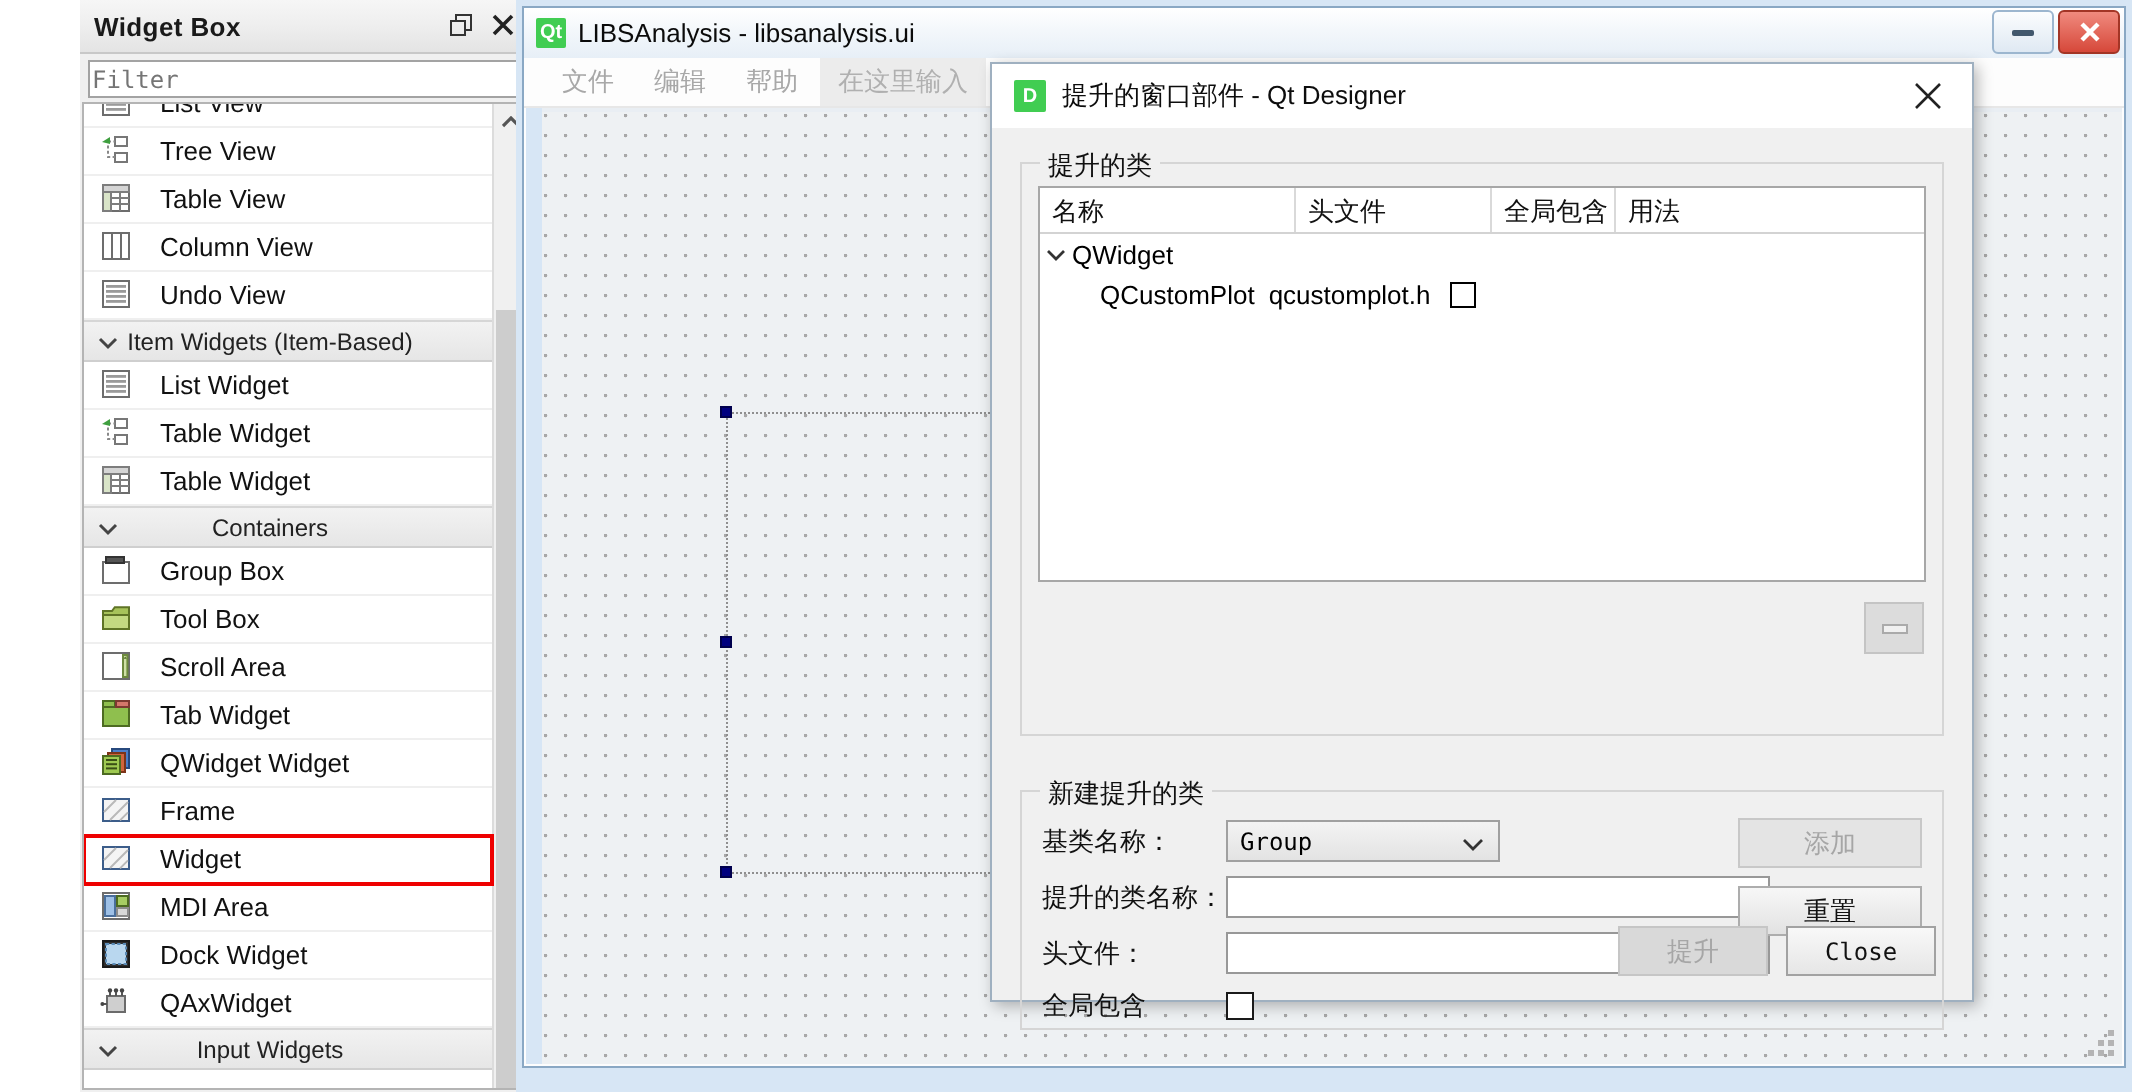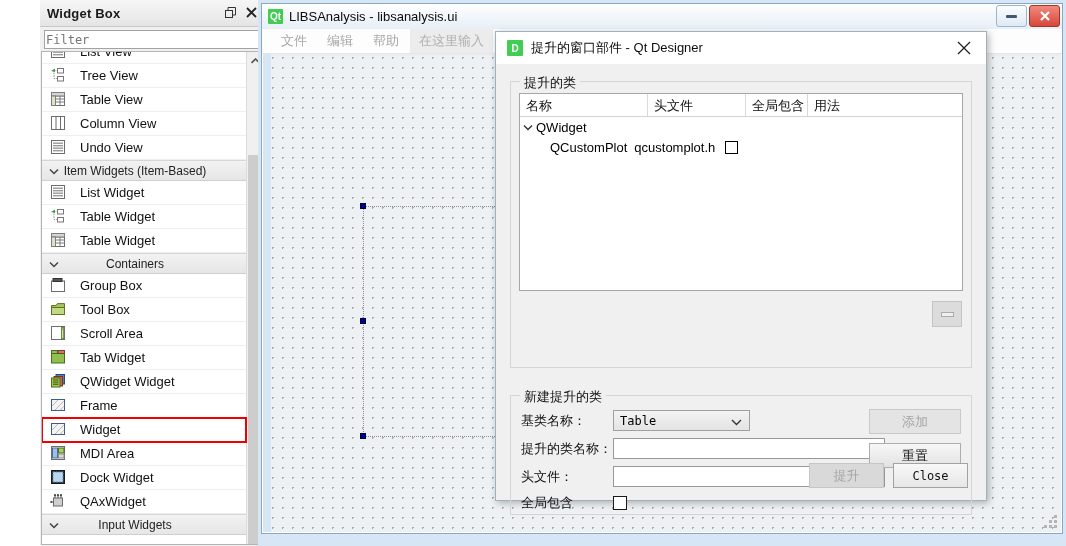--- a/index.html
+++ b/index.html
@@ -653,21 +653,21 @@
             <i></i>
           </div>
       </div>
 
       <div class="groupbox" id="gb-new">
         <span class="gb-title">新建提升的类</span>
 
         <div class="form-row" style="top:14px;">
           <span class="form-lbl">基类名称：</span>
           <div class="combo">
-            <span>Table</span>
+            <span>Group</span>
             <span class="arw">
               <svg width="11" height="7" viewBox="0 0 11 7">
                   <path d="M1,1 L5.5,5.5 L10,1" fill="none" stroke="#333" stroke-width="1.4"></path>
                 </svg>
             </span>
           </div>
         </div>
 
         <div class="form-row" style="top:42px;">
           <span class="form-lbl">提升的类名称：</span>

